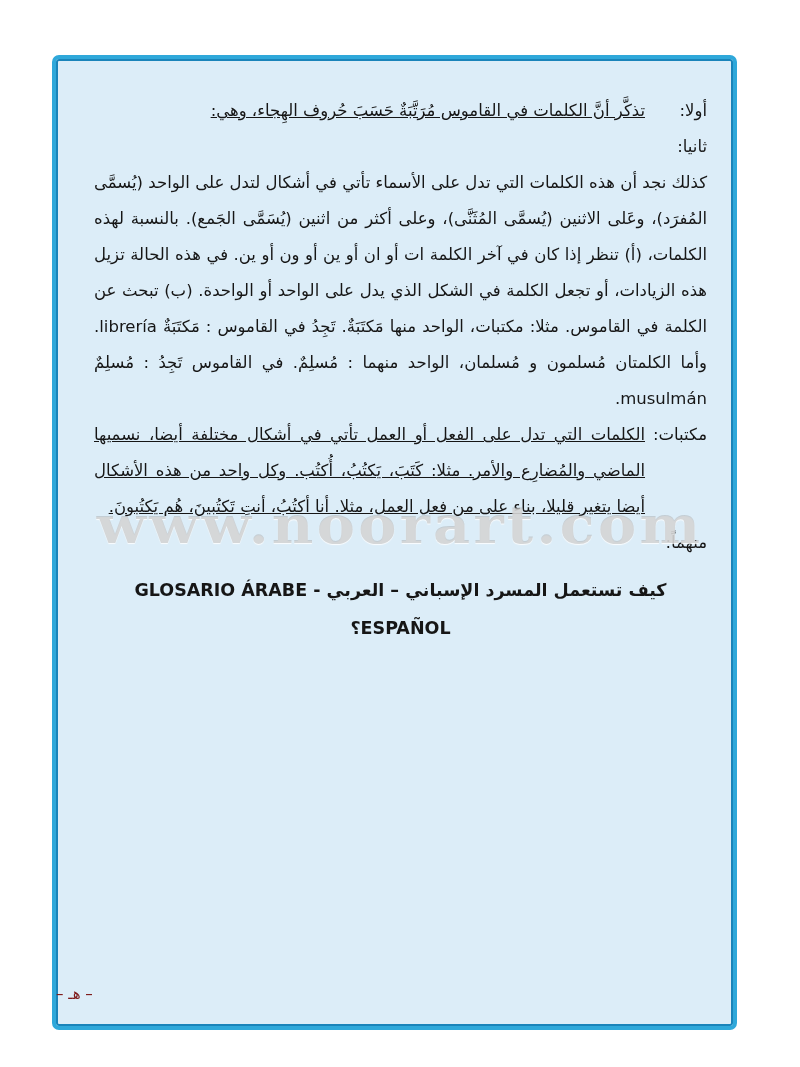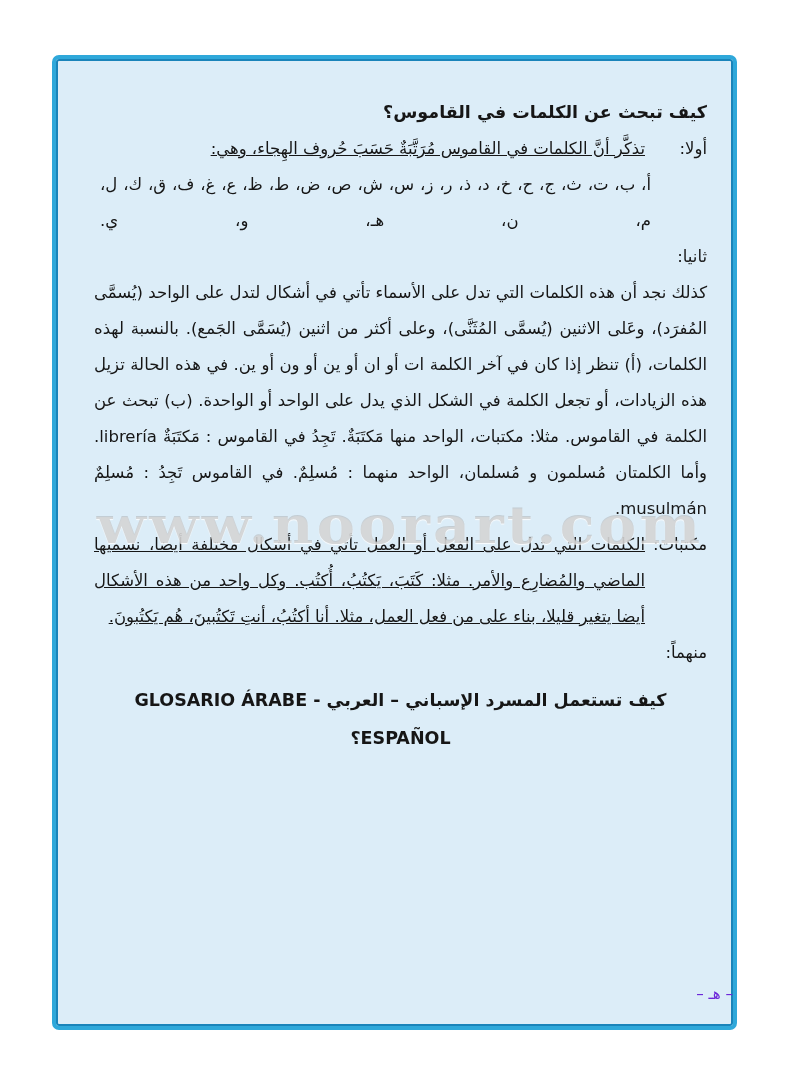--- a/index.html
+++ b/index.html
@@ -73,23 +73,23 @@
   .alphabet-line {
     margin: 0 56px 0 6px;
     text-align: justify;
     text-align-last: justify;
   }
   .pagenum {
     position: absolute;
     bottom: 22px;
     left: 0;
     width: 100%;
-    text-align: right;
+    text-align: left;
     font-size: 15px;
-    color: #6d28d9;
+    color: #7f1d1d;
     line-height: 20px;
   }
   .watermark {
     position: absolute;
     top: 494px;
     left: -14px;
     width: 828px;
     text-align: center;
     font-family: "DejaVu Serif", serif;
     font-weight: bold;
@@ -103,28 +103,26 @@
   }
 </style>
 </head>
 <body>
 
 <div class="page">
 
   <div class="frame">
     <div class="content">
 
-      <h1 class="doc-h1">كيف تبحث عن الكلمات في القاموس؟</h1>
 
       <div class="item">
         <span class="label">أولا:</span>
         <span class="body">تذكَّر أنَّ الكلمات في القاموس مُرَتَّبَةٌ حَسَبَ حُروف الهِجاء، وهي:</span>
       </div>
 
-      <div class="alphabet-line">أ، ب، ت، ث، ج، ح، خ، د، ذ، ر، ز، س، ش، ص، ض، ط، ظ، ع، غ، ف، ق، ك، ل، م، ن، هـ، و، ي.</div>
 
 
       <div class="item">
         <span class="label">ثانيا:</span>
       </div>
 
       <p class="para">كذلك نجد أن هذه الكلمات التي تدل على الأسماء تأتي في أشكال لتدل على الواحد (يُسمَّى المُفرَد)، وعَلى الاثنين (يُسمَّى المُثَنَّى)، وعلى أكثر من اثنين (يُسَمَّى الجَمع). بالنسبة لهذه الكلمات، (أ) تنظر إذا كان في آخر الكلمة ات أو ان أو ين أو ون أو ين. في هذه الحالة تزيل هذه الزيادات، أو تجعل الكلمة في الشكل الذي يدل على الواحد أو الواحدة. (ب) تبحث عن الكلمة في القاموس. مثلا: مكتبات، الواحد منها مَكتَبَةٌ. تَجِدُ في القاموس : مَكتَبَةٌ librería. وأما الكلمتان مُسلمون و مُسلمان، الواحد منهما : مُسلِمٌ. في القاموس تَجِدُ : مُسلِمٌ musulmán.</p>
 
       <div class="item">
         <span class="label">مكتبات:</span>

